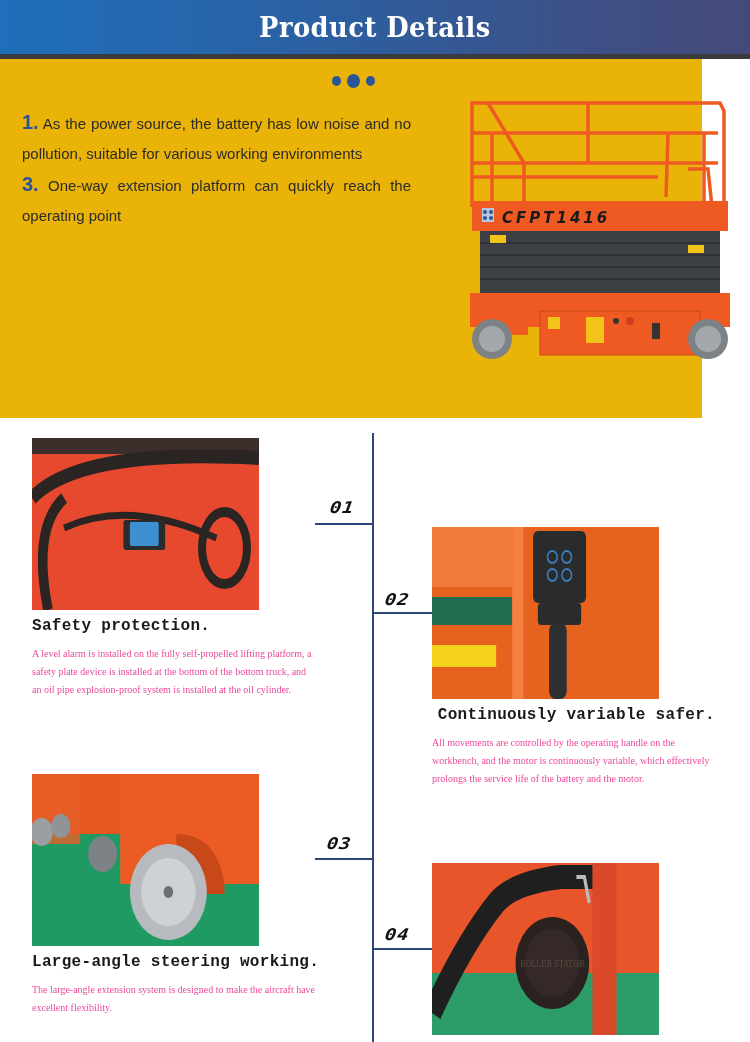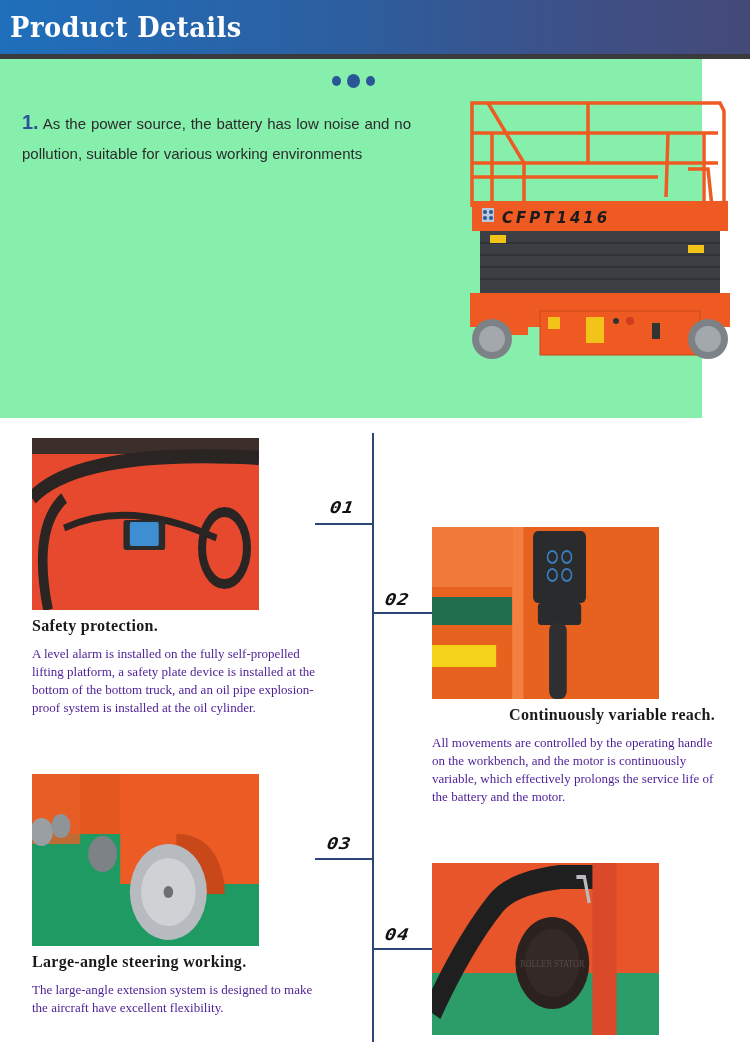--- a/index.html
+++ b/index.html
@@ -3,32 +3,32 @@
   <meta charset="utf-8">
   <style>
     * { box-sizing: border-box; margin: 0; padding: 0; }
     html, body { width: 750px; height: 1042px; overflow: hidden; background: #ffffff; }
     body { position: relative; font-family: "Liberation Sans", sans-serif; }
 
     
     .header {
       position: absolute; left: 0; top: 0; width: 750px; height: 54px;
       background: linear-gradient(90deg, #1f6fbb 0%, #2c5fa0 45%, #3f4f85 80%, #444a78 100%);
-      display: flex; align-items: center; justify-content: flex-start;
+      display: flex; align-items: center; justify-content: center;
     }
     .header-title {
       color: #ffffff; font-family: "DejaVu Serif", serif; font-weight: bold;
       font-size: 28px; letter-spacing: 0.5px; transform: scaleX(0.92);
     }
     .header-rule { position: absolute; left: 0; top: 54px; width: 750px; height: 5px; background: #3a3a3c; }
 
     
     .intro {
       position: absolute; left: 0; top: 59px; width: 702px; height: 359px;
-      background: #86efac;
+      background: #eab308;
     }
     .dots { position: absolute; left: 332px; top: 15px; display: flex; align-items: center; gap: 6px; }
     .dot { background: #2a5697; border-radius: 50%; }
     .dot.sm { width: 9px; height: 10px; }
     .dot.lg { width: 13px; height: 14px; }
 
     .features {
       position: absolute; left: 22px; top: 48px; width: 389px;
       font-family: "Liberation Sans", sans-serif; font-size: 15px; color: #2b2b2b;
       line-height: 30px; text-align: justify;
@@ -45,25 +45,25 @@
     .hline { position: absolute; height: 2px; background: #2d4677; }
     .step-label {
       position: absolute; font-family: "DejaVu Sans Mono", monospace; font-weight: bold; font-style: italic;
       font-size: 19px; color: #111; letter-spacing: 1px; transform: skewX(-8deg) scaleY(0.85);
     }
 
     .photo { position: absolute; width: 227px; height: 172px; overflow: hidden; }
     .photo svg { width: 100%; height: 100%; display: block; }
 
     .card-title {
-      position: absolute; font-family: Liberation Serif, serif; font-size: 16px; color: #1a1a1a;
+      position: absolute; font-family: Liberation Mono, monospace; font-size: 16px; color: #1a1a1a;
       letter-spacing: 0.3px;
     }
     .card-desc {
-      position: absolute; font-family: "Liberation Serif", serif; font-size: 13px; color: #4c1d95;
+      position: absolute; font-family: "Liberation Serif", serif; font-size: 10px; color: #ec4899;
       line-height: 18px;
     }
     .card-desc.right { text-align: left; }
   </style>
 </head>
 <body>
 
 <div class="header">
   <h1 class="header-title">Product Details</h1>
 </div>
@@ -71,20 +71,21 @@
 
 <section class="intro">
   <div class="dots">
     <span class="dot sm"></span>
       <span class="dot lg"></span>
       <span class="dot sm"></span>
   </div>
 
   <div class="features">
     <p class="feature"><span class="num">1.</span> <span>As the power source, the battery has low noise and no pollution, suitable for various working environments</span></p>
+    <p class="feature"><span class="num">3.</span> <span>One-way extension platform can quickly reach the operating point</span></p>
   </div>
 
   <div class="lift-photo">
     <svg viewBox="0 0 262 265" width="262" height="265">
 
       <g stroke="#ee5a22" stroke-width="3.5" fill="none">
         <path d="M4 110 L4 6 L252 6 L256 14 L256 110"></path>
         <line x1="4" y1="36" x2="250" y2="36"></line>
         <line x1="4" y1="66" x2="250" y2="66"></line>
         <line x1="120" y1="6" x2="120" y2="66"></line>
@@ -162,21 +163,21 @@
     <circle cx="150" cy="30" r="6" stroke="#3b7dbe" stroke-width="2" fill="none"></circle>
     <circle cx="168" cy="30" r="6" stroke="#3b7dbe" stroke-width="2" fill="none"></circle>
     <circle cx="150" cy="48" r="6" stroke="#3b7dbe" stroke-width="2" fill="none"></circle>
     <circle cx="168" cy="48" r="6" stroke="#3b7dbe" stroke-width="2" fill="none"></circle>
     <rect x="132" y="76" width="54" height="22" rx="4" fill="#2a2b2d"></rect>
     <rect x="146" y="96" width="22" height="76" rx="8" fill="#2f2f31"></rect>
   </svg>
 </div>
 <div class="hline" style="left:373px; top:612px; width:59px;"></div>
 <div class="step-label" style="left:385px; top:588px;">02</div>
-<h3 class="card-title" style="left:432px; top:706px; width:283px; text-align:right;">Continuously variable reach.</h3>
+<h3 class="card-title" style="left:432px; top:706px; width:283px; text-align:right;">Continuously variable safer.</h3>
 <p class="card-desc right" style="left:432px; top:734px; width:285px;">All movements are controlled by the operating handle on the workbench, and the motor is continuously variable, which effectively prolongs the service life of the battery and the motor.</p>
 
 <div class="photo" style="left:32px; top:774px;">
   <svg viewBox="0 0 283 172" preserveAspectRatio="none">
     <rect width="283" height="172" fill="#1f9a63"></rect>
     <rect x="0" y="0" width="283" height="60" fill="#e4571f"></rect>
     <rect x="110" y="0" width="173" height="110" fill="#ec5b23"></rect>
     <path d="M180 60 Q230 60 240 110 L240 120 L180 120 Z" fill="#c8481a"></path>
     <rect x="0" y="0" width="60" height="70" fill="#e66028" opacity="0.8"></rect>
     <circle cx="12" cy="58" r="14" fill="#9a9fa4"></circle>

